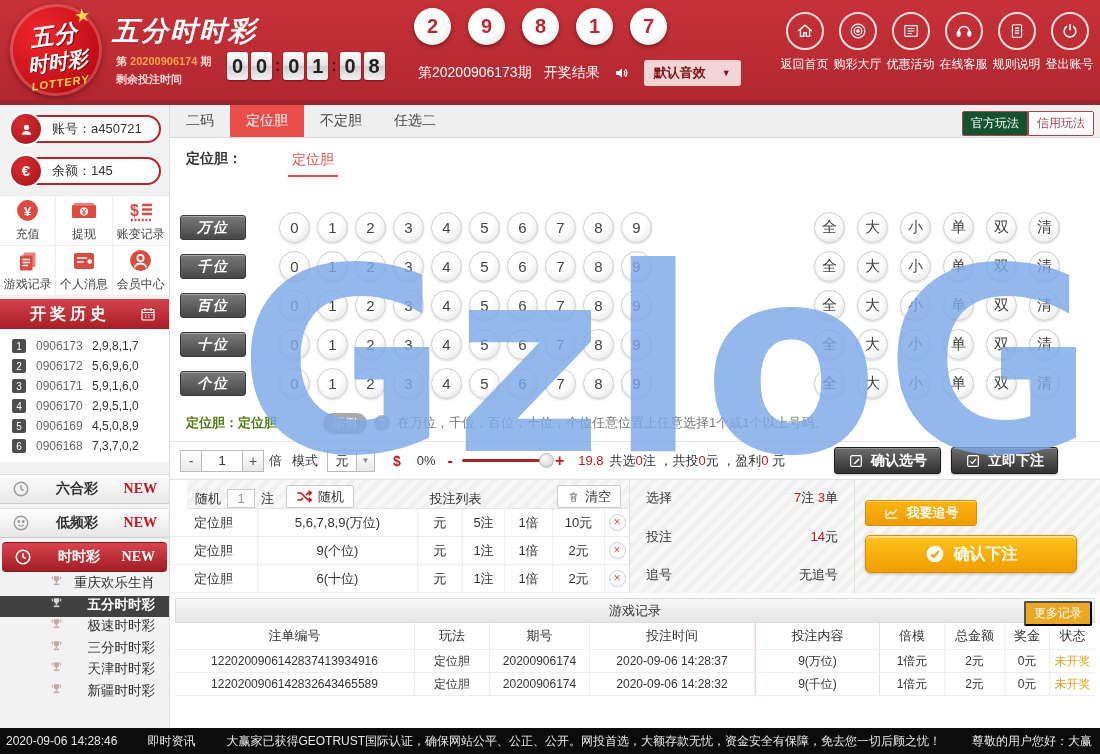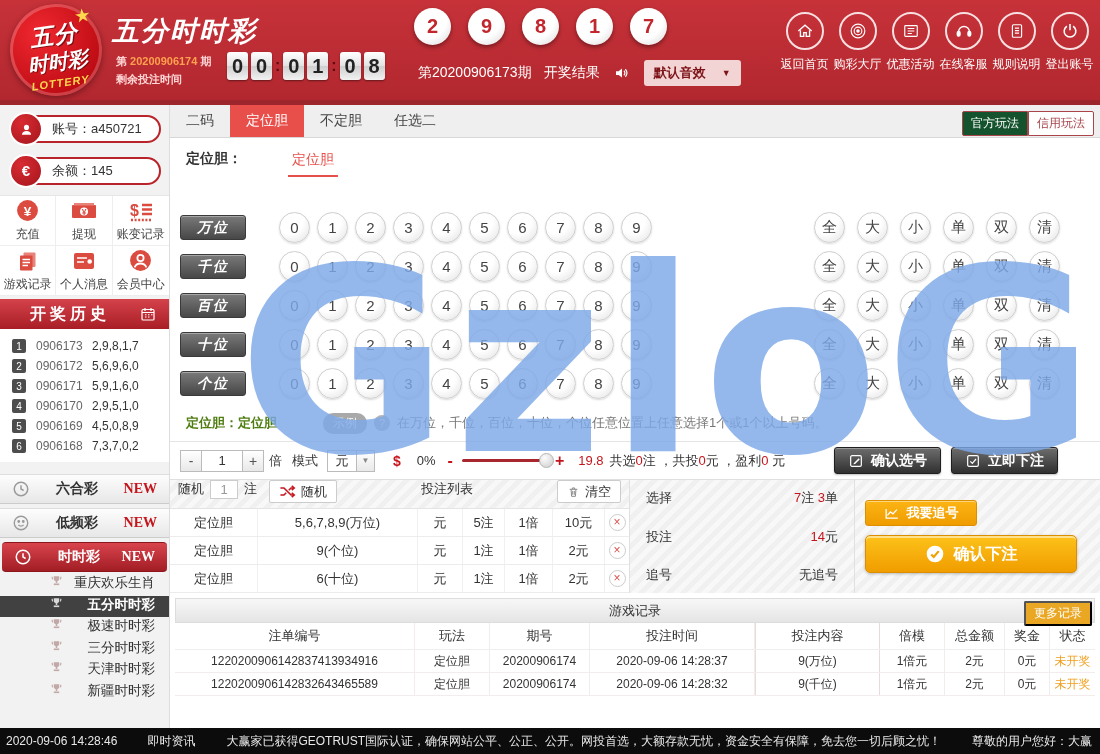--- a/index.html
+++ b/index.html
@@ -115,21 +115,21 @@
   .slider-knob { position:absolute; right:-8px; top:-6px; width:15px; height:15px; border-radius:50%;
     background:radial-gradient(circle at 35% 30%, #fdfdfd, #cccccc); border:1px solid #b5b5b5; }
   .odds { color:#c5151c; margin:0 6px 0 14px; }
   .action-btns { margin-left:auto; display:flex; gap:10px;align-items:flex-end; }
   .dark-btn { height:27px; padding:0 13px; background:linear-gradient(#6d6d6d,#303030); border:1px solid #1f1f1f; border-radius:3px;
     color:#fff; font-weight:bold; font-size:14px; display:flex; align-items:center; gap:7px; cursor:pointer;
     box-shadow:inset 0 1px 0 rgba(255,255,255,.3), 0 1px 2px rgba(0,0,0,.25); }
   .lower { display:flex; border-top:1px solid #e0e0e0; height:114px; }
   .lower-left { width:460px; border-right:1px solid #e0e0e0; display:flex; flex-direction:column; }
   .hatch { background:repeating-linear-gradient(135deg,#f8f8f8 0 5px,#f0f0f0 5px 10px); }
-  .random-row { height:30px; display:flex; align-items:flex-start; padding:0 8px; border-bottom:1px solid #e4e4e4; font-size:13px; }
+  .random-row { height:30px; display:flex; align-items:flex-end; padding:0 8px; border-bottom:1px solid #e4e4e4; font-size:13px;margin-left:17px; }
   .rand-input { width:28px; height:19px; border:1px solid #ccc; background:#fff; text-align:center; line-height:17px; color:#999; margin:0 6px; }
   .wbtn { background:#fff; border:1px solid #ccc; border-radius:2px; height:23px; display:flex; align-items:center; gap:5px;
     padding:0 9px; cursor:pointer; color:#333; font-size:13px; }
   .betlist-title { flex:1; text-align:center; color:#333; }
   .bet-row2 { height:28px; display:flex; align-items:center; border-bottom:1px solid #ececec; background:#fff; font-size:13px; }
   .bc { display:flex; align-items:center; justify-content:center; height:100%; border-right:1px solid #f0f0f0; }
   .bc-play{width:88px;} .bc-content{width:160px;} .bc-mode{width:45px;} .bc-count{width:42px;} .bc-times{width:48px;} .bc-amount{width:52px;}
   .bc-x{flex:1; border-right:none;}
   .x-btn { width:17px; height:17px; border:1px solid #ccc; border-radius:50%; color:#d9534f; font-size:12px; line-height:15px;
     text-align:center; background:#fff; cursor:pointer; }

